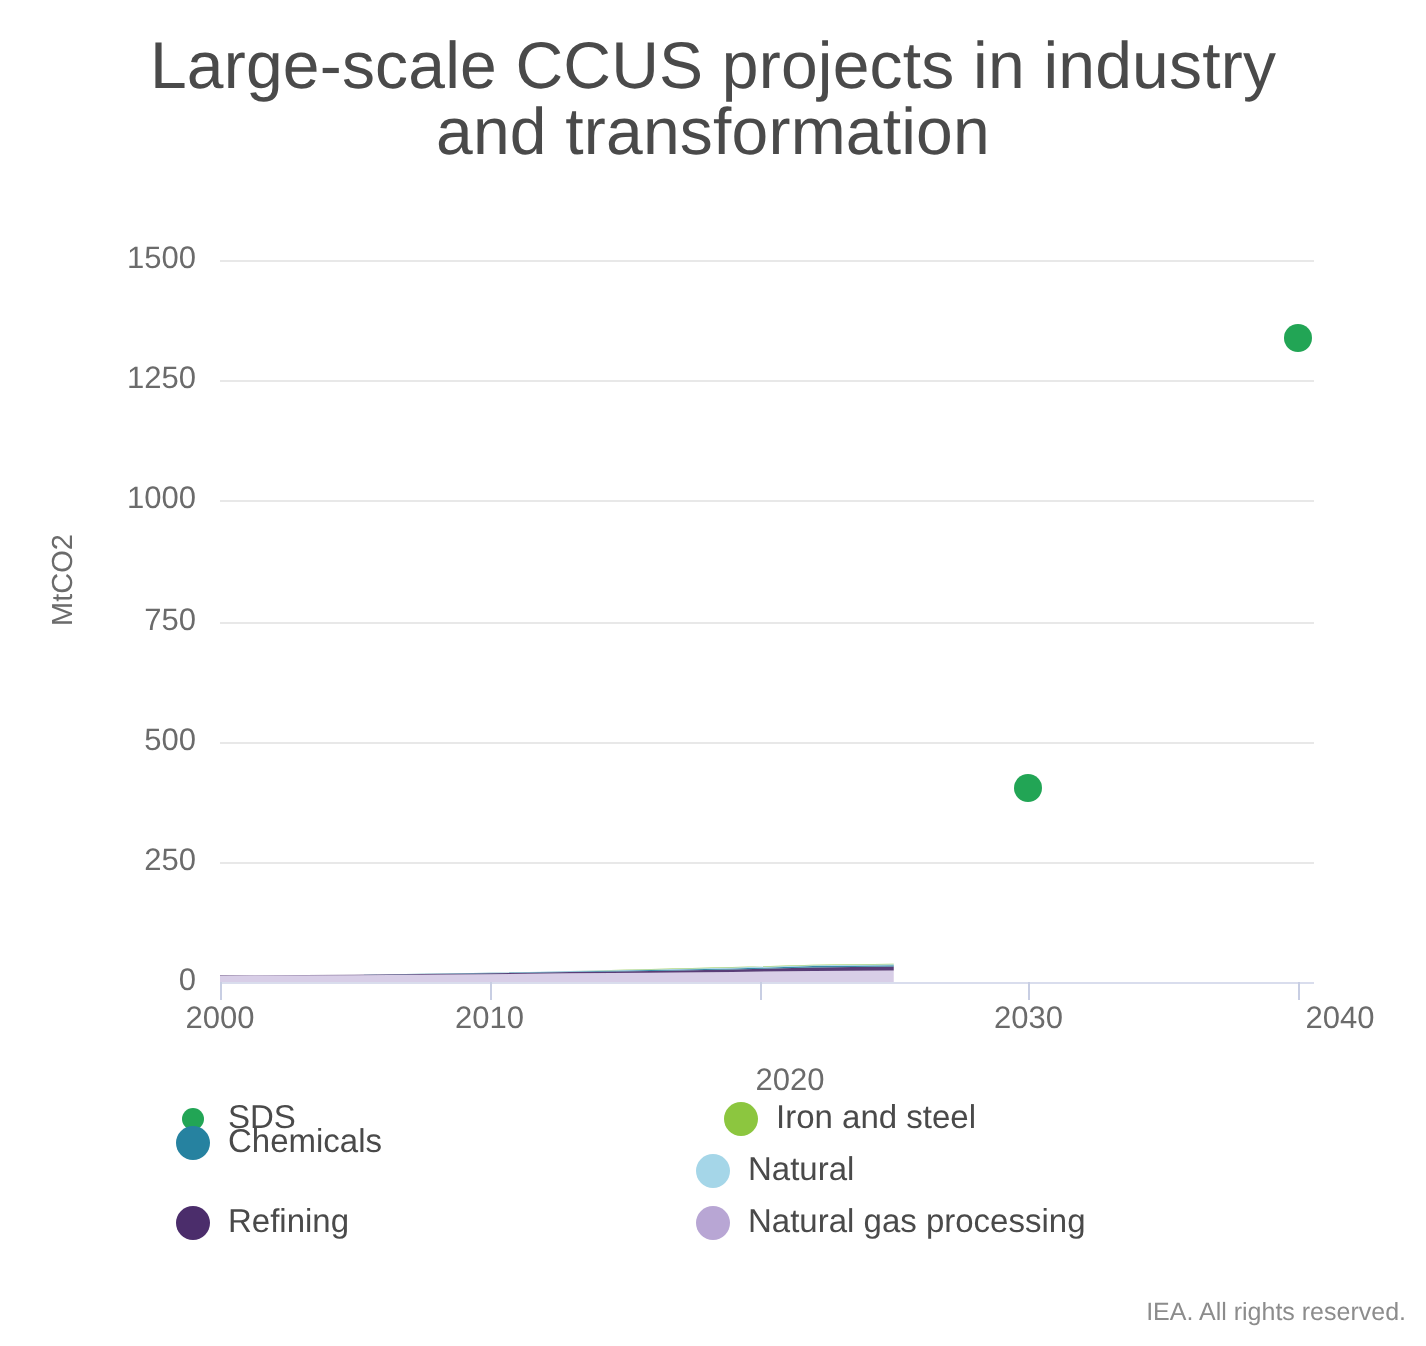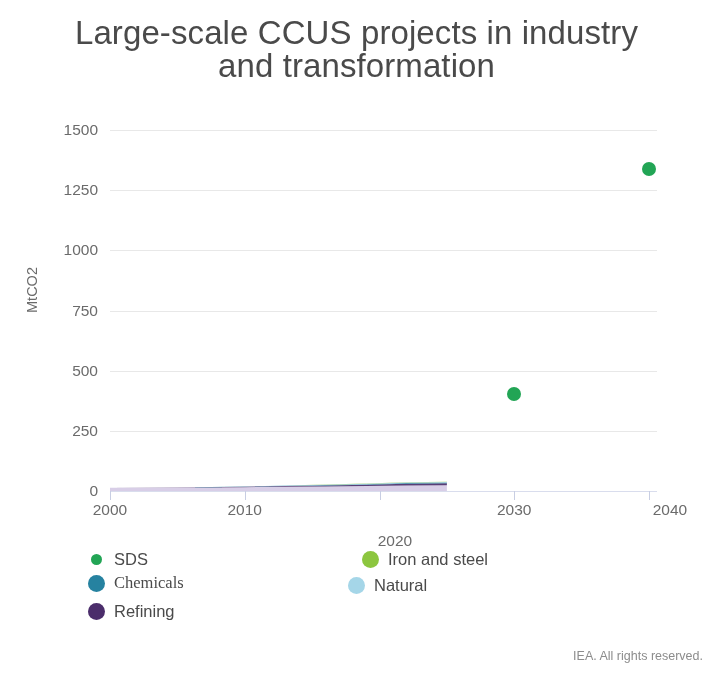--- a/index.html
+++ b/index.html
@@ -221,31 +221,35 @@
 
   <div id="legend">
       <div class="legend-item" style="left: 0px; top: 0px;">
         <span class="legend-swatch point" style="background: rgb(34, 165, 85);"></span>
         <span class="legend-label">SDS</span>
       </div>
       <div class="legend-item" style="left: 274px; top: 0px;">
         <span class="legend-swatch area" style="background: rgb(140, 198, 63);"></span>
         <span class="legend-label">Iron and steel</span>
       </div>
-      <div class="legend-item" style="left: 0px; top: 24px; font-family: Liberation Serif, serif;">
+      <div class="legend-item" style="left: 0px; top: 12px;">
         <span class="legend-swatch area" style="background: rgb(38, 130, 160);"></span>
         <span class="legend-label">Chemicals</span>
       </div>
       <div class="legend-item" style="left: 260px; top: 26px;">
         <span class="legend-swatch area" style="background: rgb(165, 214, 232);"></span>
         <span class="legend-label">Natural</span>
       </div>
       <div class="legend-item" style="left: 0px; top: 52px;">
         <span class="legend-swatch area" style="background: rgb(75, 45, 107);"></span>
         <span class="legend-label">Refining</span>
+      </div>
+      <div class="legend-item" style="left: 260px; top: 52px;">
+        <span class="legend-swatch area" style="background: rgb(184, 166, 212);"></span>
+        <span class="legend-label">Natural gas processing</span>
       </div>
     </div>
 
   <div id="footer-note">IEA. All rights reserved.</div>
 <div class="xtickmark" style="left: 110px;"></div>
     <div class="xtick" style="left: 110px;">2000</div>
     <div class="xtickmark" style="left: 244.75px;"></div>
     <div class="xtick" style="left: 244.75px;">2010</div>
     <div class="xtickmark" style="left: 379.5px;"></div>
     <div class="xtick" style="left: 395px; margin-top: 31px;">2020</div>

